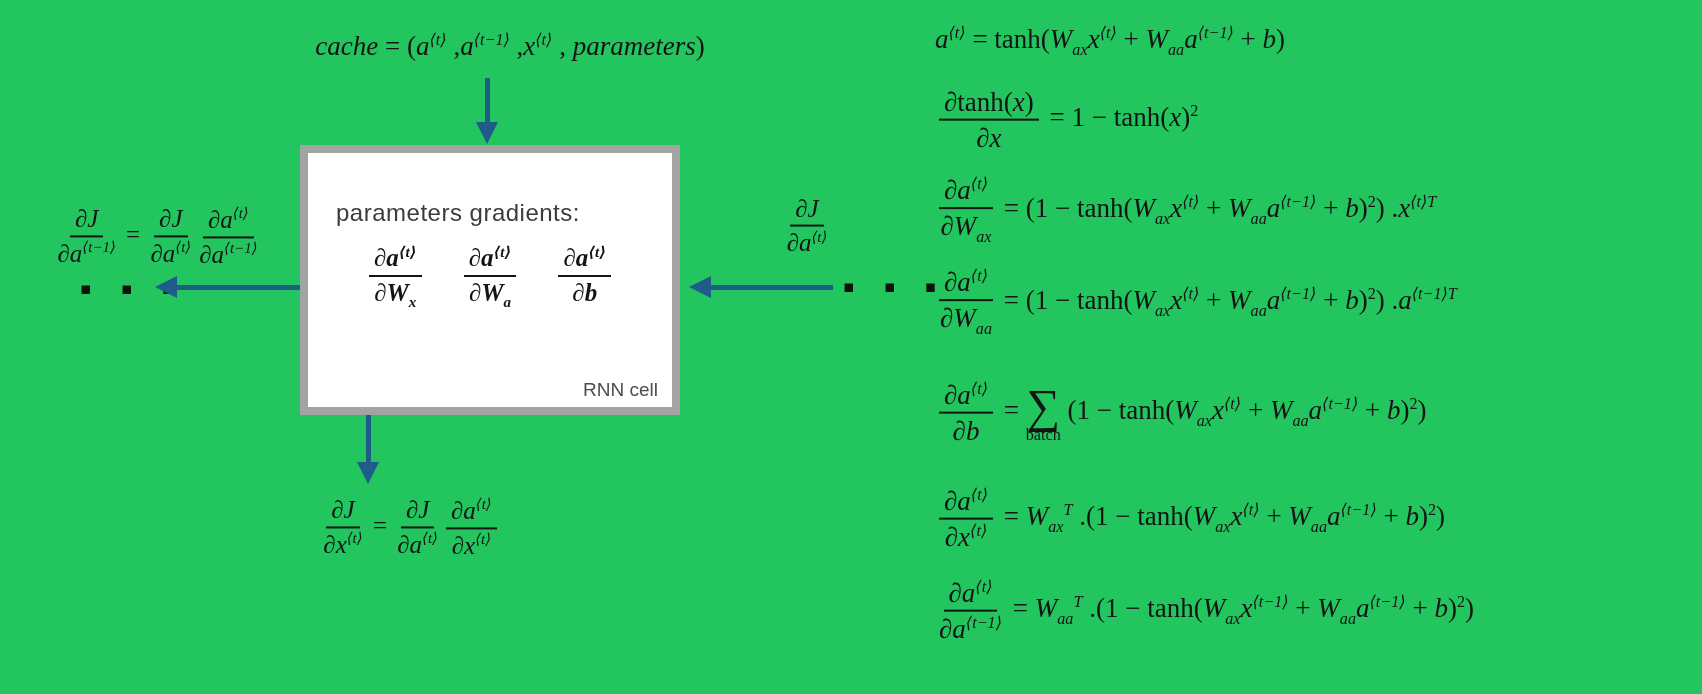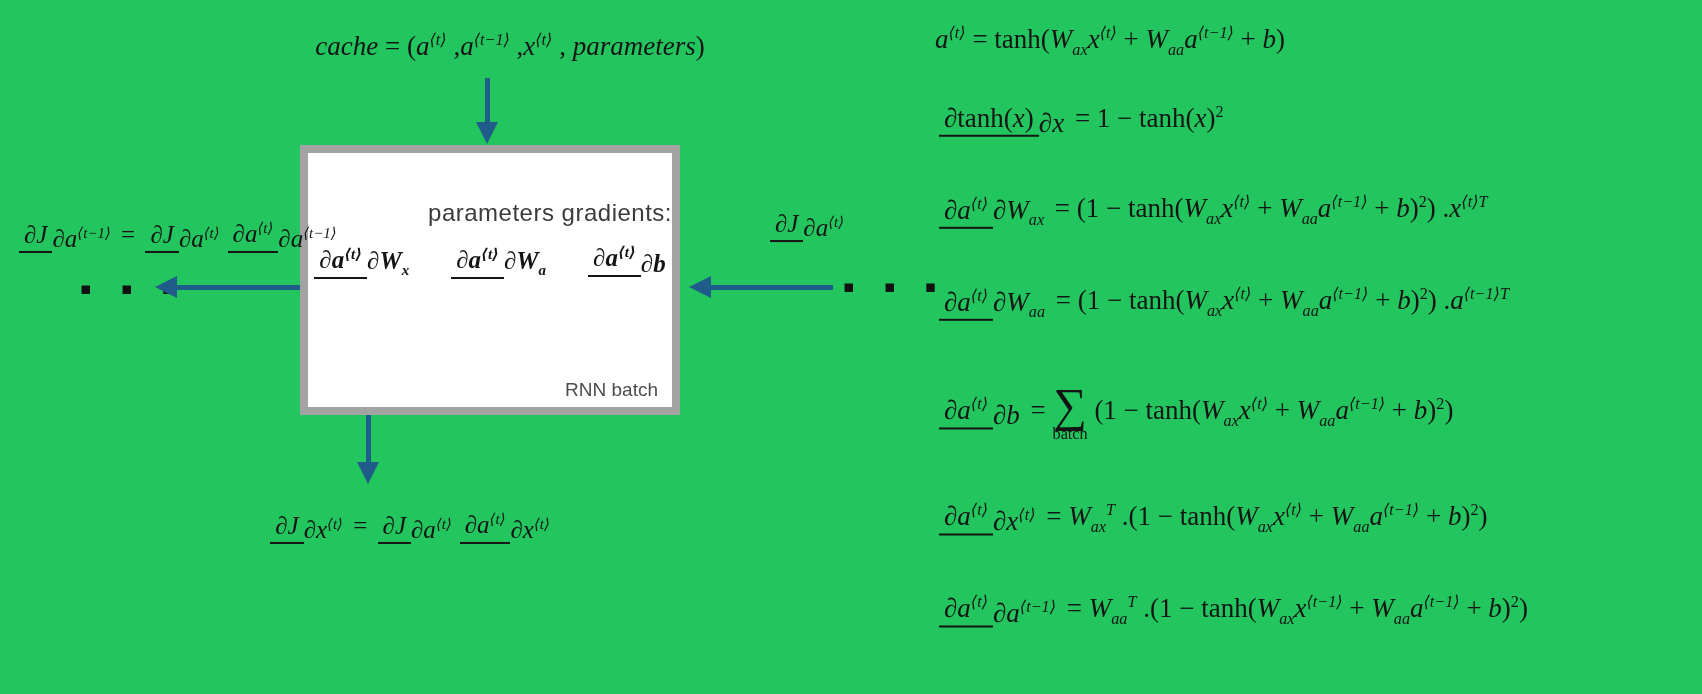--- a/index.html
+++ b/index.html
@@ -5,34 +5,34 @@
   html,body{margin:0;padding:0;background:#ffffff;}
   .canvas{position:relative;width:1702px;height:694px;background:#22c55e;overflow:hidden;
           font-family:"Liberation Serif","DejaVu Serif",serif;color:#141414;}
 
   
   .eq{position:absolute;white-space:pre;line-height:1.15;transform:translateY(-50%);}
   .mi{font-style:italic;}
   .mu{font-style:normal;}
   .msup{font-size:60%;vertical-align:super;letter-spacing:0;}
   .msub{font-size:60%;vertical-align:sub;}
-  .mfrac{display:inline-flex;flex-direction:row;align-items:flex-end;vertical-align:middle;
+  .mfrac{display:inline-flex;flex-direction:column;align-items:center;vertical-align:middle;
          margin:0 4px;text-align:center;line-height:1.05;}
   .mnum{display:block;padding:0 5px 3px;border-bottom:2px solid #151515;}
   .mden{display:block;padding-top:3px;}
   .msum{display:inline-flex;flex-direction:column;align-items:center;vertical-align:middle;line-height:1;}
   .msig{font-style:normal;font-size:175%;line-height:0.95;}
   .msumlab{font-size:60%;margin-top:-2px;}
 
   
   .rnn-box{position:absolute;left:300px;top:145px;width:364px;height:254px;
            border:8px solid #a3a3a3;background:#fff;}
-  .box-title{position:absolute;left:0;right:0;top:46px;text-align:right;
+  .box-title{position:absolute;left:0;right:0;top:46px;text-align:left;
              font-family:"Liberation Sans","DejaVu Sans",sans-serif;
-             font-size:24px;letter-spacing:0.5px;color:#3b3b3b;}
+             font-size:24px;letter-spacing:0.5px;color:#3b3b3b;padding-left:28px;}
   .grads-row{position:absolute;left:0;right:0;top:92px;display:flex;justify-content:center;
              gap:34px;font-size:25px;font-weight:bold;}
   .cell-label{position:absolute;right:14px;bottom:6px;
               font-family:"Liberation Sans","DejaVu Sans",sans-serif;
               font-size:19px;color:#4d4d4d;}
 
   .arrow{position:absolute;}
   .aline-v{position:absolute;width:5px;background:#1f5c8a;}
   .aline-h{position:absolute;height:5px;background:#1f5c8a;}
   .ahead-down{position:absolute;width:0;height:0;border-left:11px solid transparent;
@@ -55,21 +55,21 @@
     <div class="ahead-down" style="left:476px;top:122px;"></div>
   </div>
 
   <div class="rnn-box">
     <div class="box-title">parameters gradients:</div>
     <div class="grads-row">
       <span class="eq" style="position:static;transform:none;"><span class="mfrac"><span class="mnum"><span class="mi">∂a</span><span class="msup"><span class="mi">⟨t⟩</span></span></span><span class="mden"><span class="mi">∂W</span><span class="msub"><span class="mi">x</span></span></span></span></span>
       <span class="eq" style="position:static;transform:none;"><span class="mfrac"><span class="mnum"><span class="mi">∂a</span><span class="msup"><span class="mi">⟨t⟩</span></span></span><span class="mden"><span class="mi">∂W</span><span class="msub"><span class="mi">a</span></span></span></span></span>
       <span class="eq" style="position:static;transform:none;"><span class="mfrac"><span class="mnum"><span class="mi">∂a</span><span class="msup"><span class="mi">⟨t⟩</span></span></span><span class="mden"><span class="mi">∂b</span></span></span></span>
     </div>
-    <div class="cell-label">RNN batch</div>
+    <div class="cell-label">RNN cell</div>
   </div>
 
   <div class="eq" style="left:15px;top:237px;width:285px;text-align:center;font-size:25px;"><span class="mfrac"><span class="mnum"><span class="mi">∂J</span></span><span class="mden"><span class="mi">∂a</span><span class="msup"><span class="mi">⟨t−1⟩</span></span></span></span><span class="mu"> = </span><span class="mfrac"><span class="mnum"><span class="mi">∂J</span></span><span class="mden"><span class="mi">∂a</span><span class="msup"><span class="mi">⟨t⟩</span></span></span></span><span class="mfrac"><span class="mnum"><span class="mi">∂a</span><span class="msup"><span class="mi">⟨t⟩</span></span></span><span class="mden"><span class="mi">∂a</span><span class="msup"><span class="mi">⟨t−1⟩</span></span></span></span></div>
 
   <div class="dots" style="left:80px;top:278px;">▪ ▪ ▪</div>
 
   <div class="arrow">
     <div class="aline-h" style="left:176px;top:285px;width:124px;"></div>
     <div class="ahead-left" style="left:155px;top:276px;"></div>
   </div>

